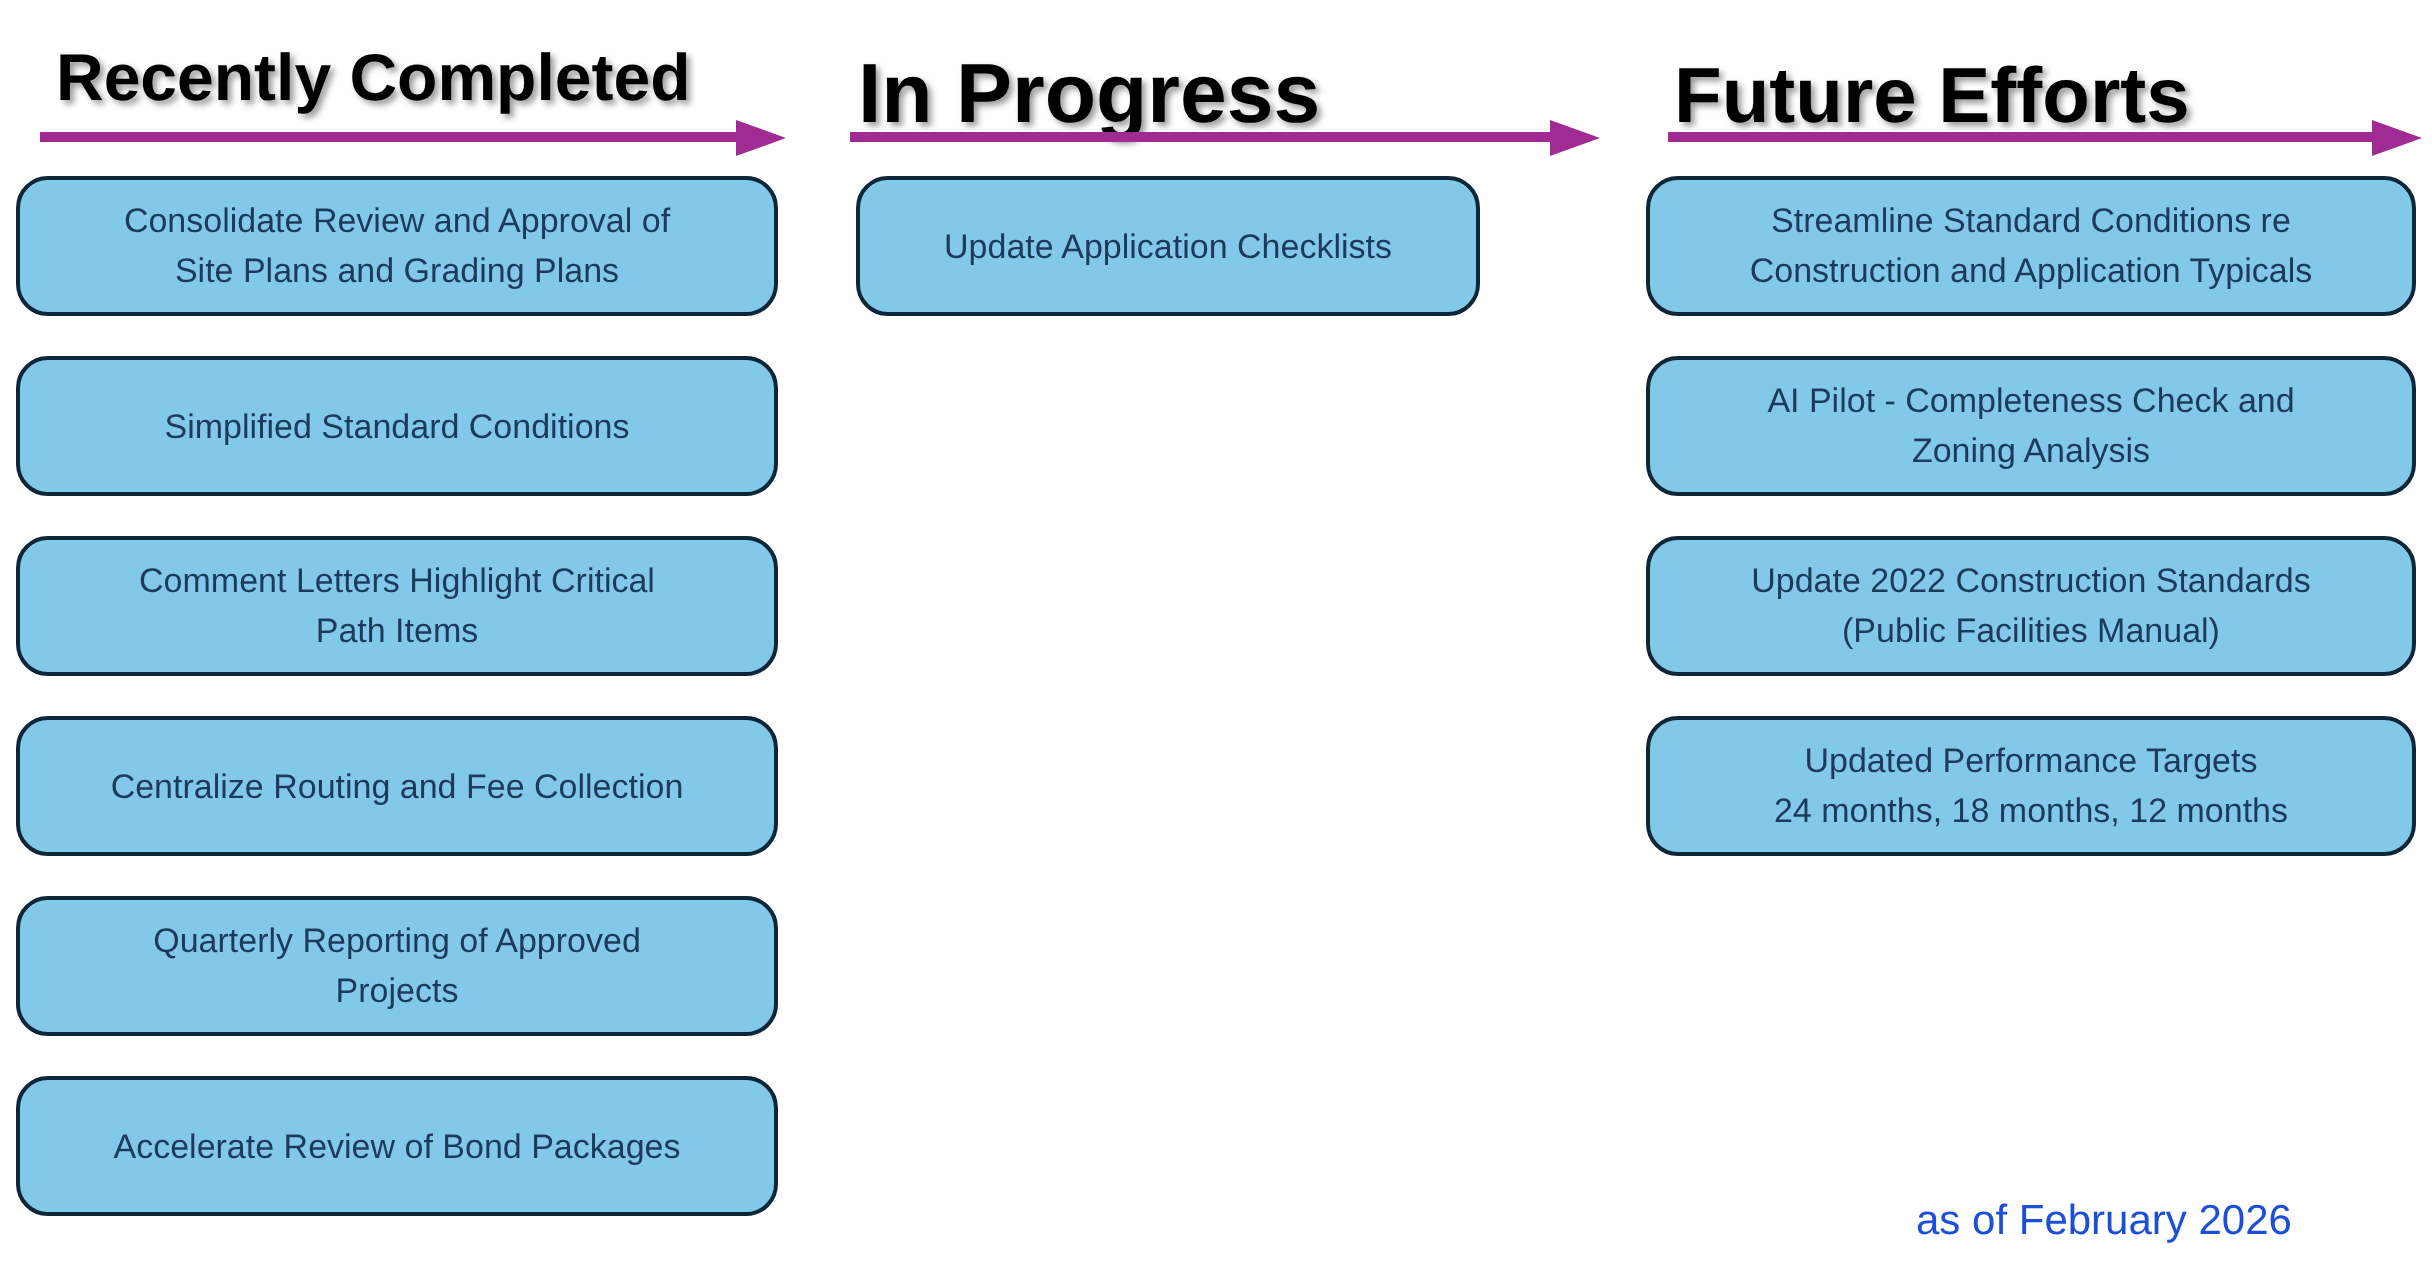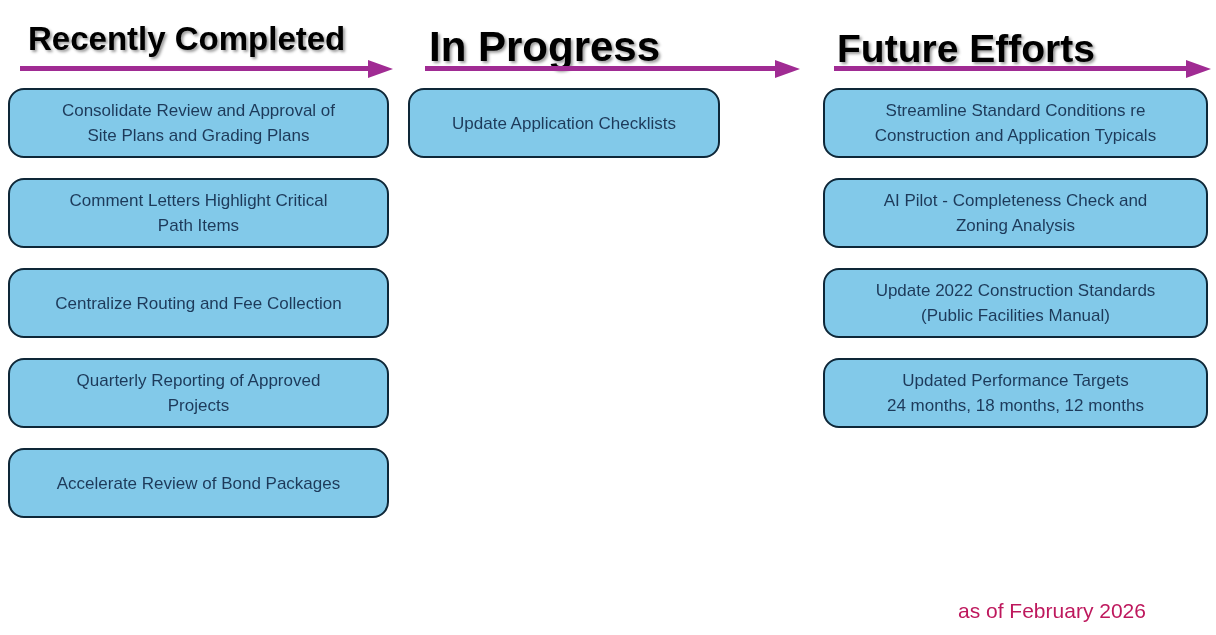--- a/index.html
+++ b/index.html
@@ -36,60 +36,61 @@
     border-left:25px solid #a02b93;
   }
   .arrow1{left:20px;width:348px;}
   .arrow2{left:425px;width:350px;}
   .arrow3{left:834px;width:352px;}
   .col{
     position:absolute;top:88px;
     display:flex;flex-direction:column;gap:20px;
   }
   .col1{left:8px;width:381px;}
-  .col2{left:408px;width:312px;border-radius:11px;}
+  .col2{left:428px;width:312px;border-radius:11px;}
   .col3{left:823px;width:385px;}
   .box{
     box-sizing:border-box;
     height:70px;
     background:#82c9e9;
     border:2.5px solid #0e2738;
     border-radius:16px;
     display:flex;align-items:center;justify-content:center;
     text-align:center;
     color:#1d3a5a;
     font-size:17px;
     line-height:25px;
     white-space:pre-line;
     padding:0 10px;
   }
   .footer{
     position:absolute;
     left:958px;top:599px;
     font-size:21px;
-    color:#be185d;
+    color:#1d4ed8;
     white-space:nowrap;
   }
 </style>
 </head>
 <body>
 
 <div class="canvas">
 
   <div class="hdr hdr1">Recently Completed</div>
   <div class="hdr hdr2">In Progress</div>
   <div class="hdr hdr3">Future Efforts</div>
 
   <div class="arrow arrow1"></div>
   <div class="arrow arrow2"></div>
   <div class="arrow arrow3"></div>
 
   <div class="col col1">
     <div class="box">Consolidate Review and Approval of
 Site Plans and Grading Plans</div>
+    <div class="box">Simplified Standard Conditions</div>
     <div class="box">Comment Letters Highlight Critical
 Path Items</div>
     <div class="box">Centralize Routing and Fee Collection</div>
     <div class="box">Quarterly Reporting of Approved
 Projects</div>
     <div class="box">Accelerate Review of Bond Packages</div>
   </div>
 
   <div class="col col2">
     <div class="box">Update Application Checklists</div>

